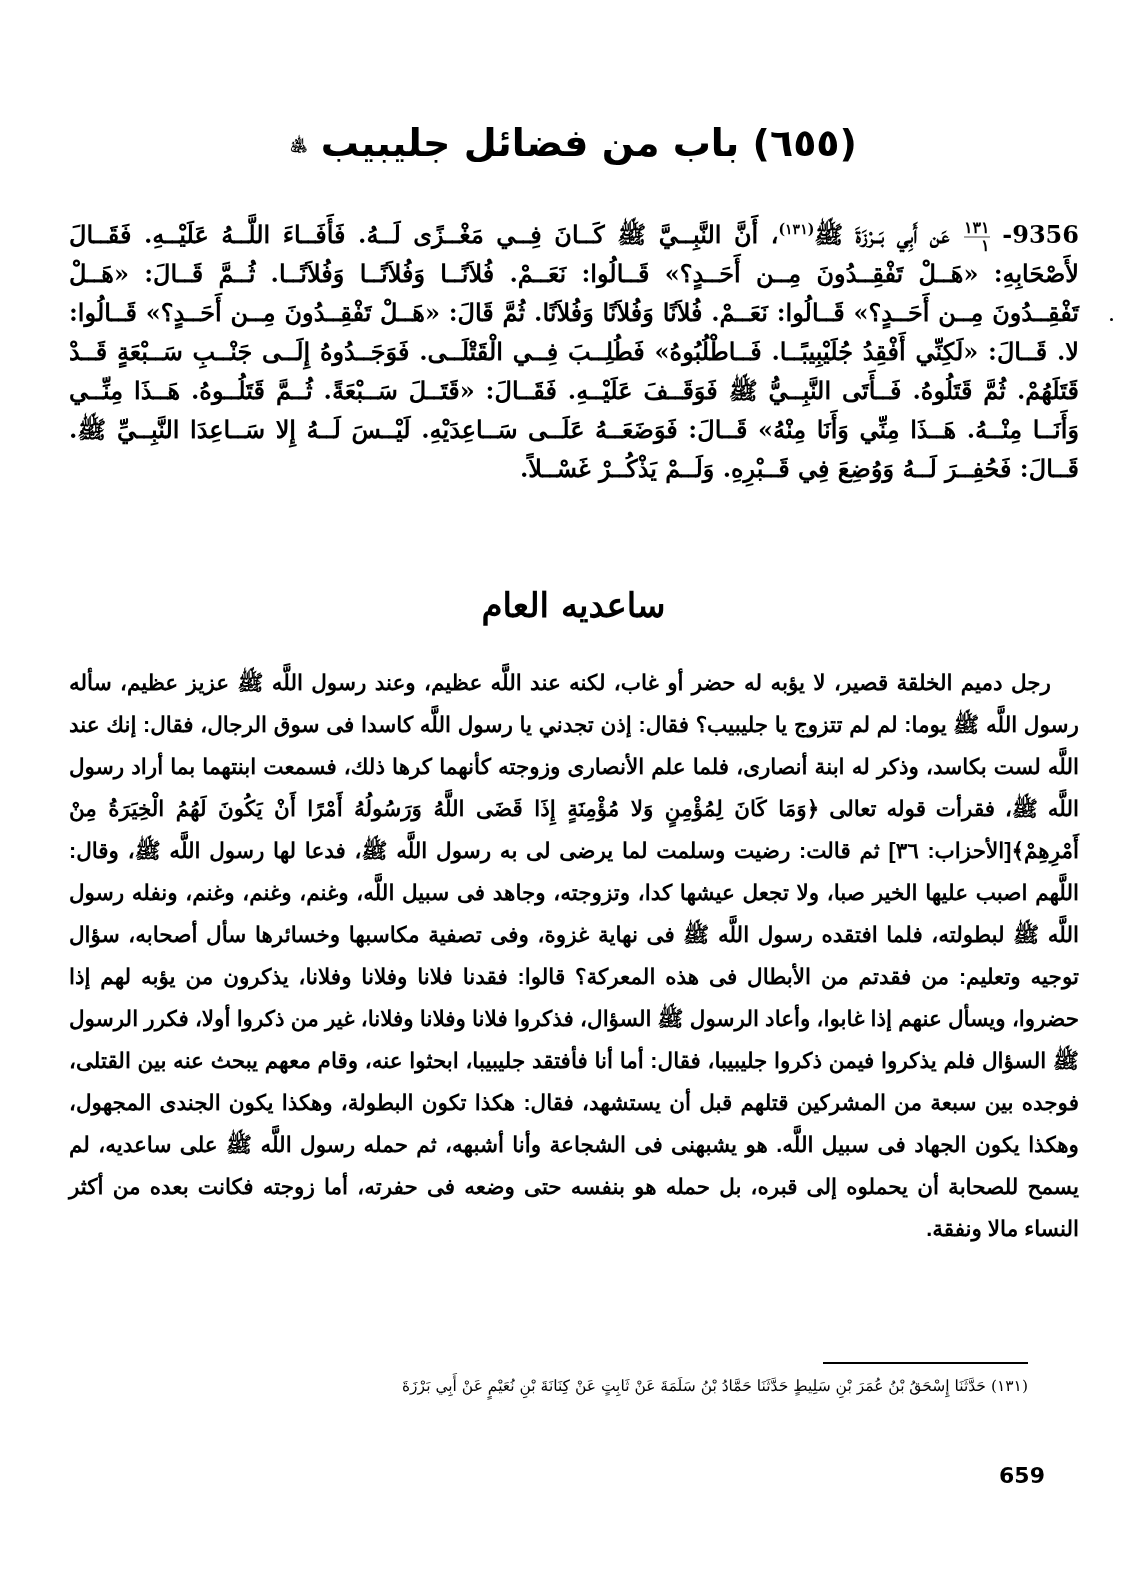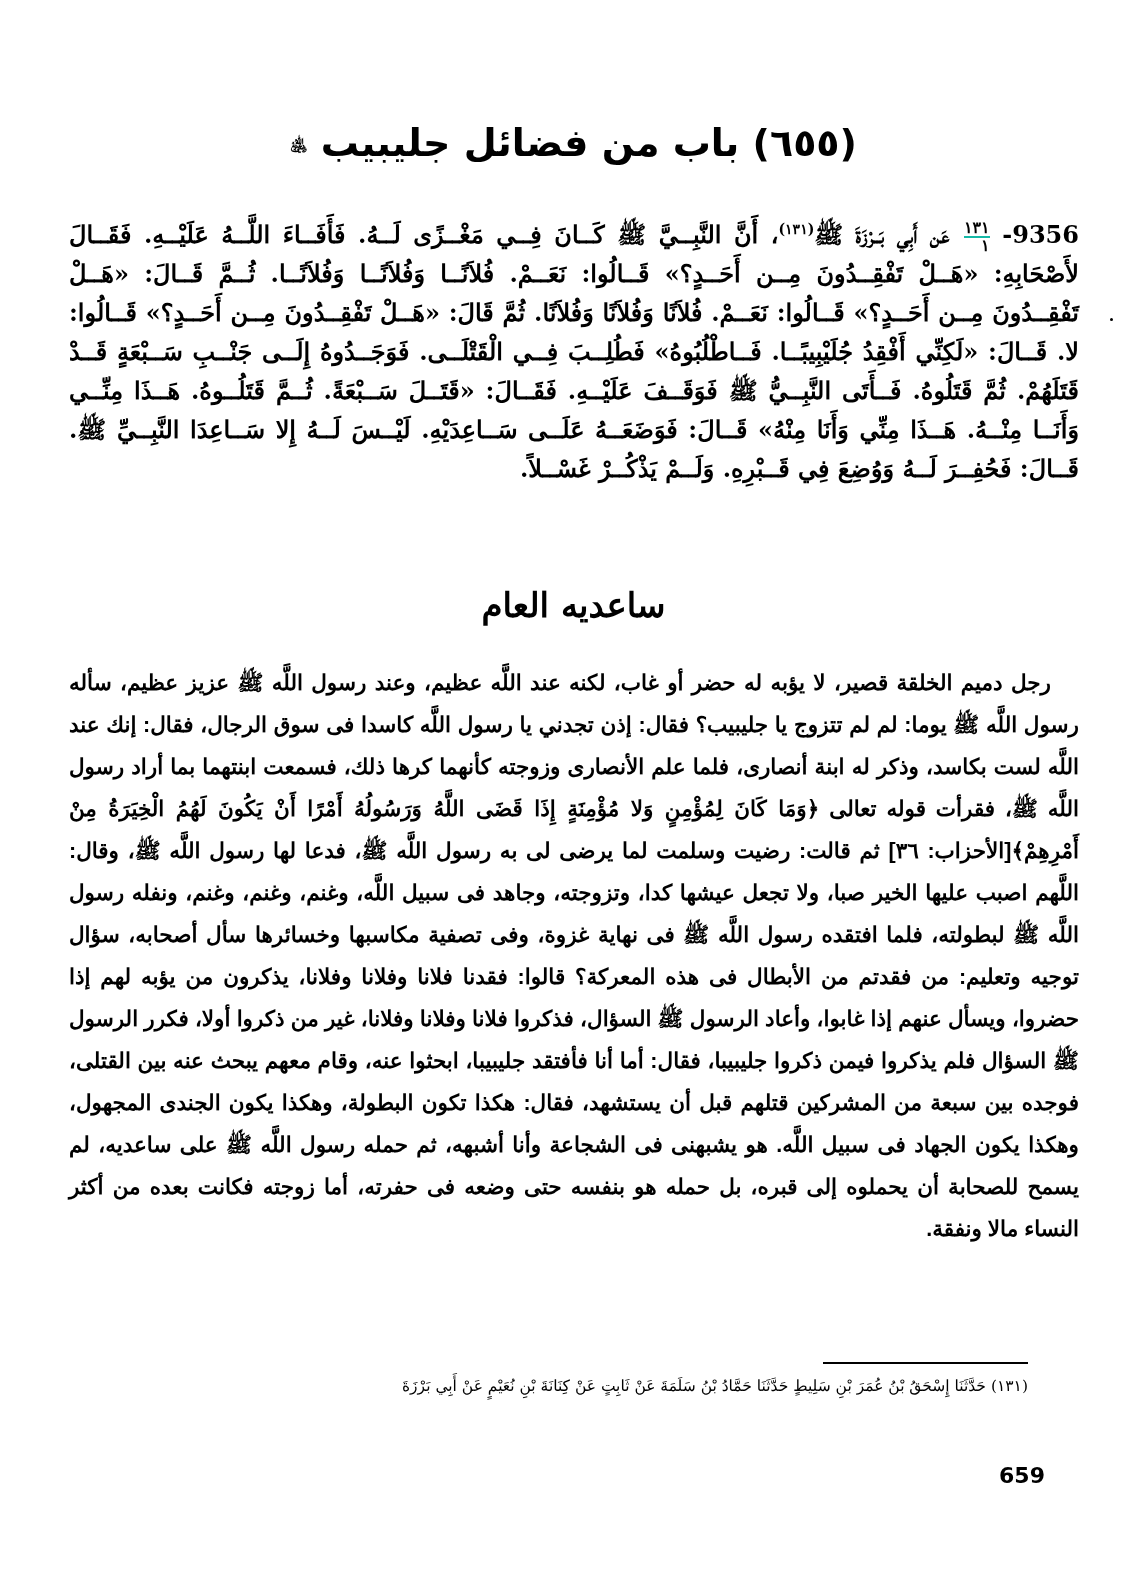--- a/index.html
+++ b/index.html
@@ -11,21 +11,21 @@
   }
   .hadith {
     position: absolute; top: 210px; left: 62px; width: 1010px;
     font-family: "DejaVu Serif", serif; font-weight: bold; font-size: 24px; line-height: 39px;
     text-align: justify; text-align-last: right;
   }
   .hadith .num { font-weight: bold; }
   .hadith .fn-ref { font-size: 14px; vertical-align: super; }
   .hadith .frac { display: inline-block; font-size: 16px; line-height: 16px; text-align: center; vertical-align: middle; margin-left: 2px; }
   .hadith .frac span { display: block; }
-  .hadith .frac .top { border-bottom: 2px solid #14b8a6; }
+  .hadith .frac .top { border-bottom: 2px solid #a3a3a3; }
   .section-title {
     position: absolute; top: 580px; left: 0; width: 1133px; text-align: center;
     font-family: "DejaVu Serif", serif; font-weight: bold; font-size: 34px; line-height: 50px;
   }
   .commentary {
     position: absolute; top: 662px; left: 62px; width: 1010px;
     font-family: "Liberation Sans", sans-serif; font-weight: bold; font-size: 21.5px; line-height: 42px;
     text-align: justify; text-align-last: right;
   }
   .commentary p { margin: 0; text-indent: 28px; }

